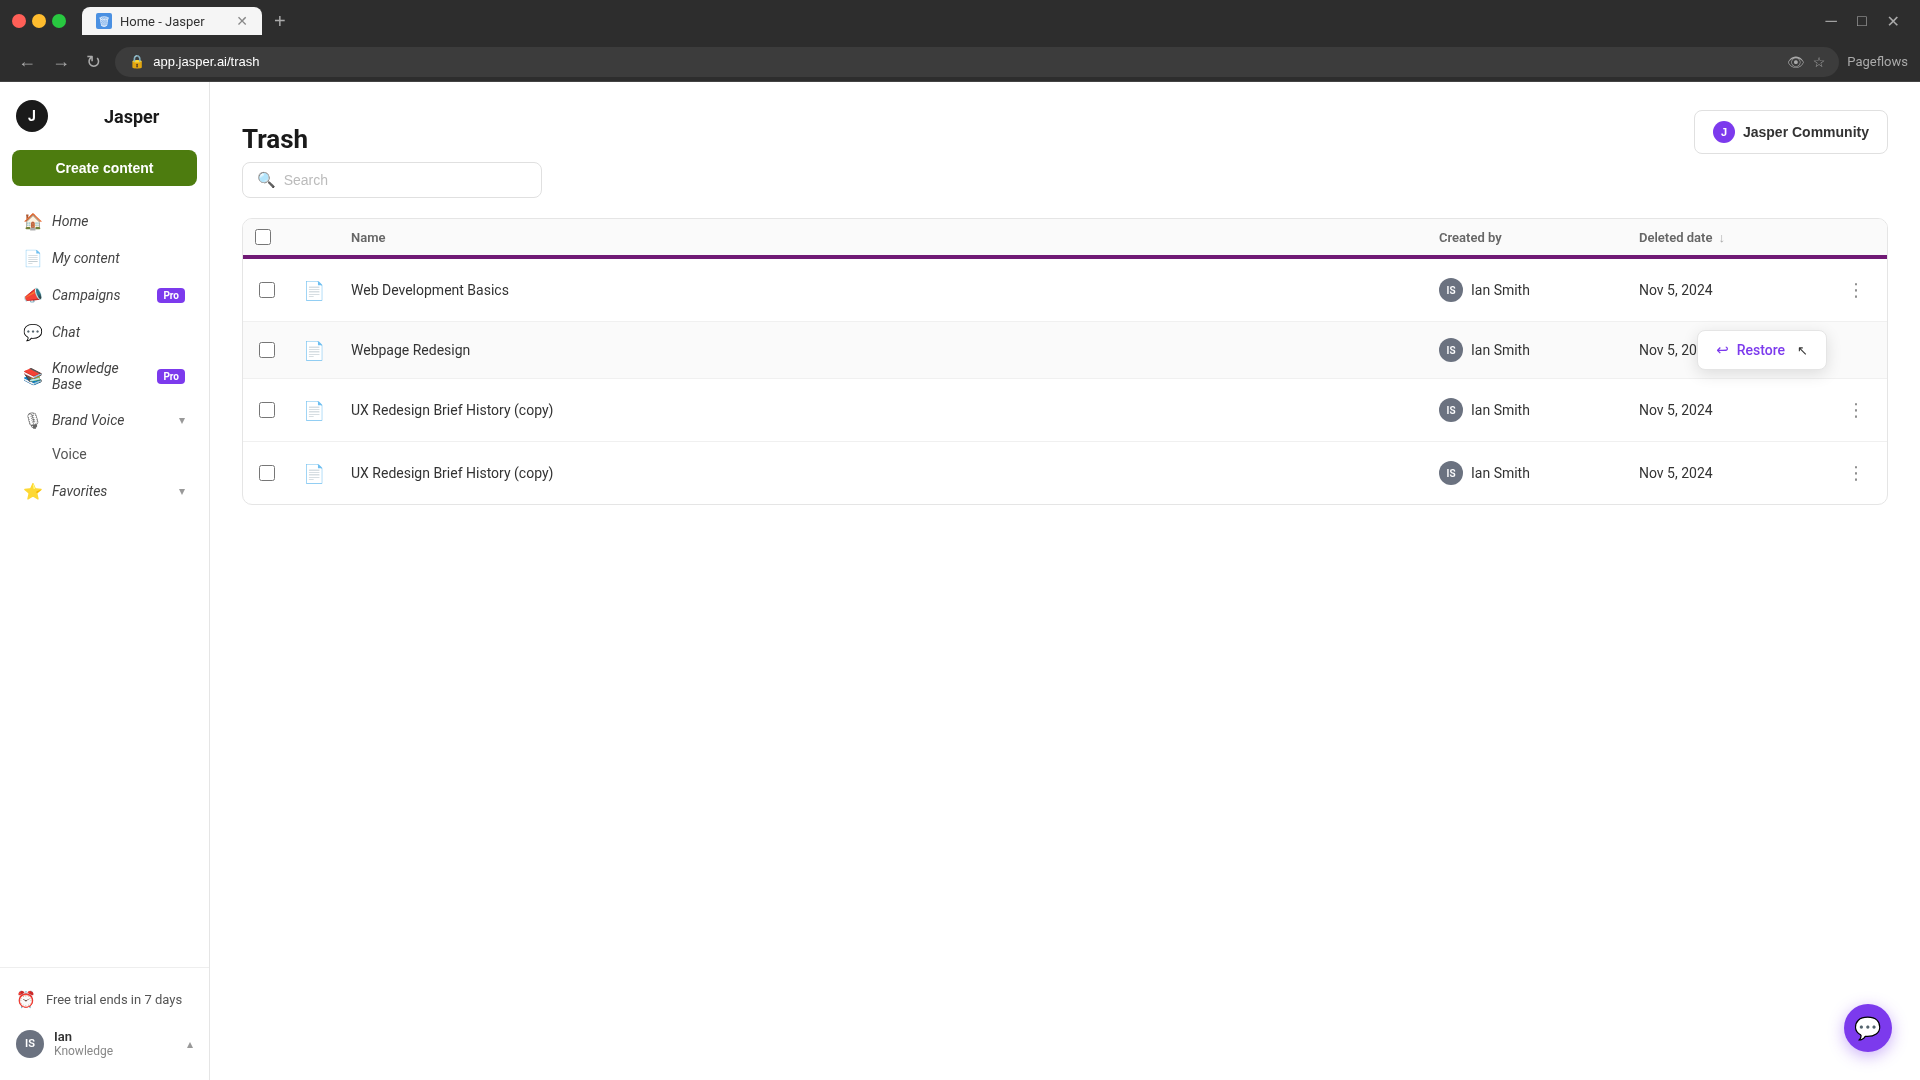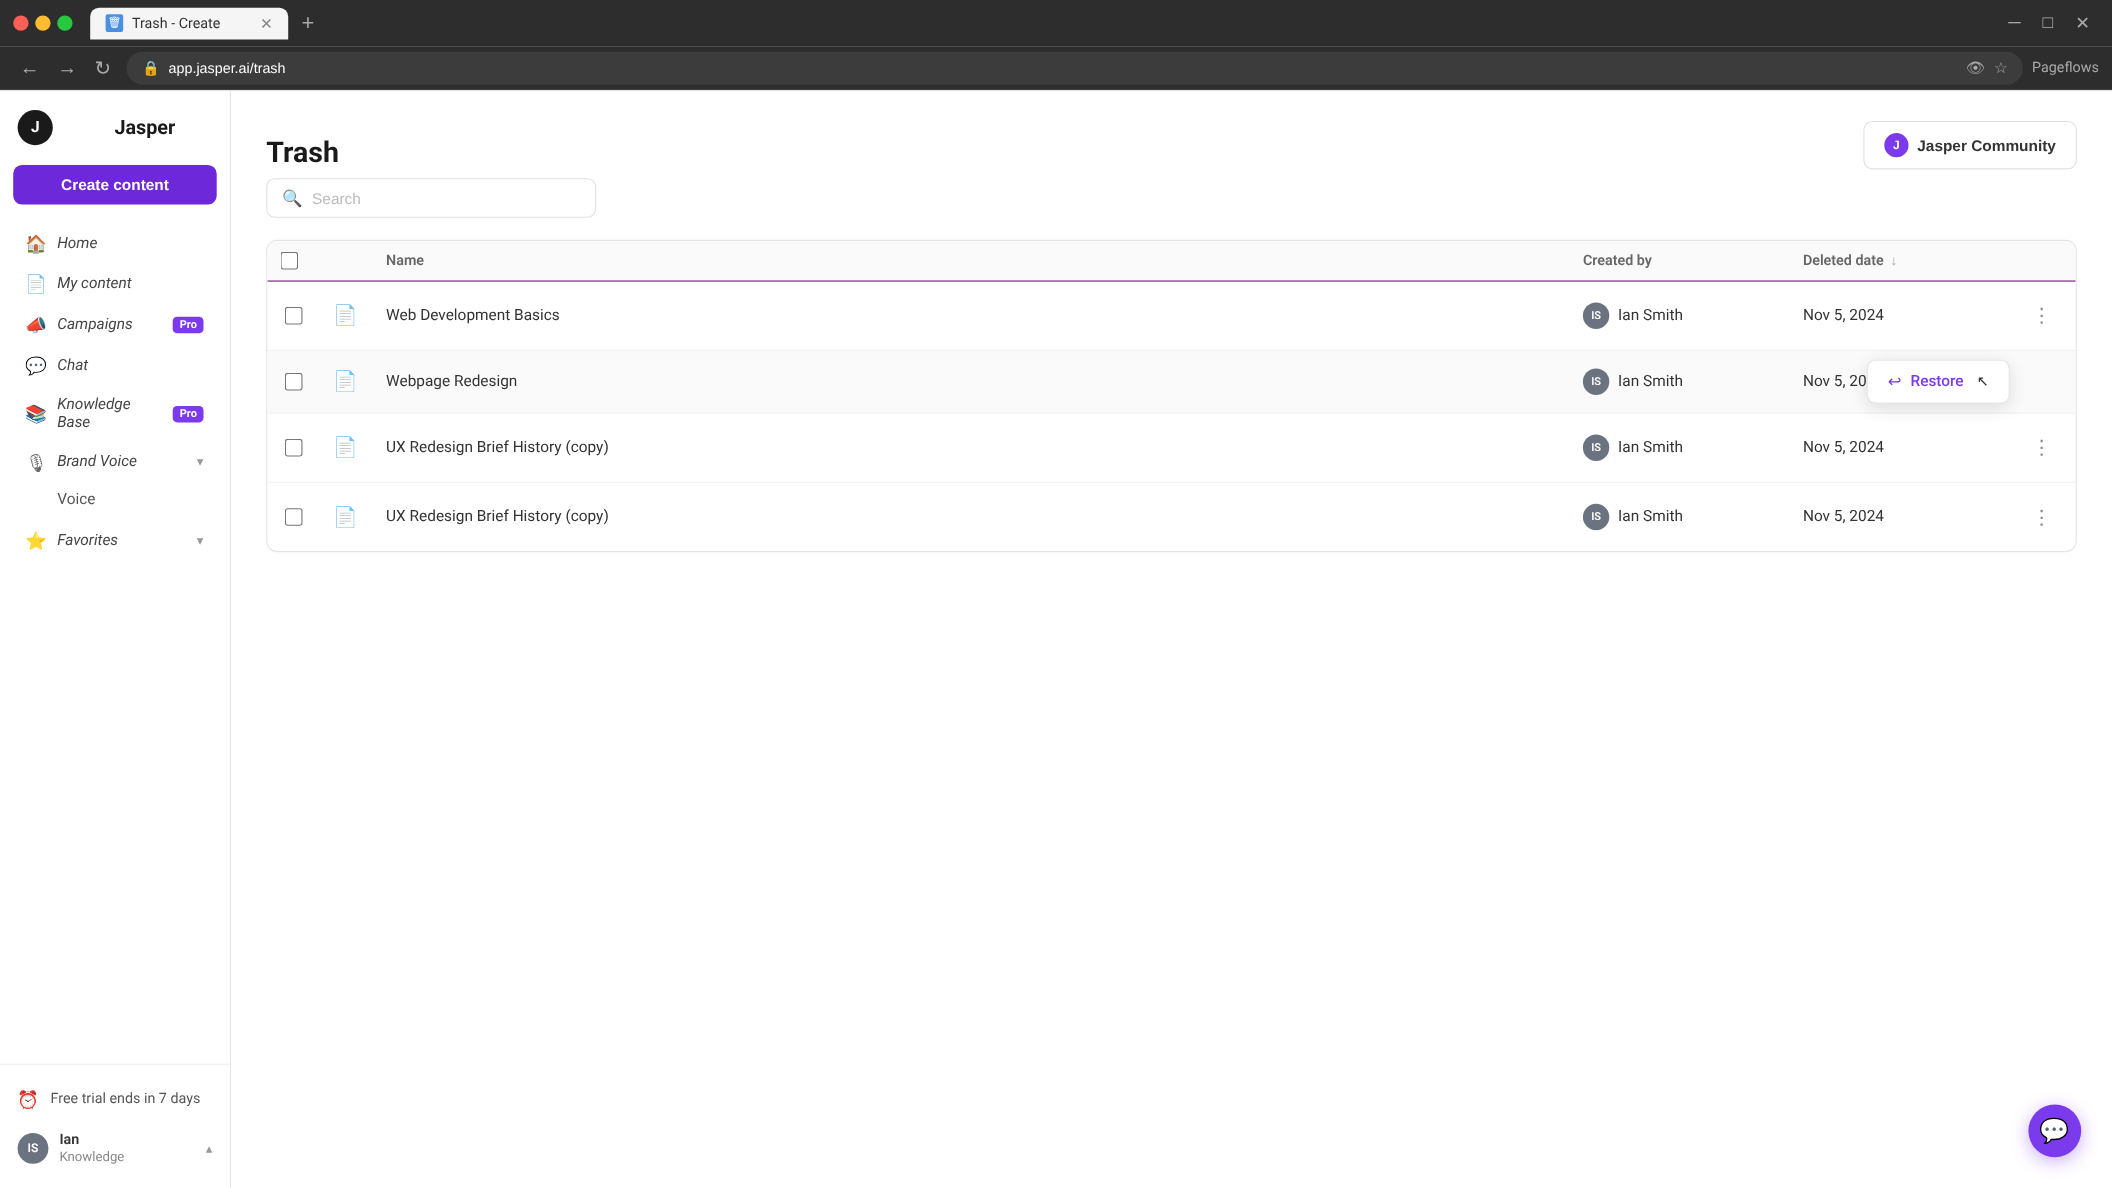--- a/index.html
+++ b/index.html
@@ -32,21 +32,21 @@
     .addr-right { display: flex; gap: 8px; align-items: center; color: #aaa; font-size: 13px; }
 
     
     .app { display: flex; flex: 1; overflow: hidden; }
 
     
     .sidebar { width: 210px; background: #fff; border-right: 1px solid #e5e5e5; display: flex; flex-direction: column; flex-shrink: 0; overflow-y: auto; }
     .sidebar-logo { padding: 18px 16px; display: flex; align-items: center; gap: 8px; }
     .logo-icon { width: 32px; height: 32px; background: #1a1a1a; border-radius: 50%; display: flex; align-items: center; justify-content: center; color: white; font-size: 14px; font-weight: bold; }
     .logo-text { font-size: 18px; font-weight: 700; color: #1a1a1a; margin-left: 48px; }
-    .create-btn { margin: 0 12px 12px; background: #6d28d9; color: white; border: none; border-radius: 8px; padding: 10px 16px; font-size: 14px; font-weight: 600; cursor: pointer; text-align: center; }
+    .create-btn { margin: 0 12px 12px; background: #4d7c0f; color: white; border: none; border-radius: 8px; padding: 10px 16px; font-size: 14px; font-weight: 600; cursor: pointer; text-align: center; }
     .nav-section { flex: 1; padding: 4px 0; }
     .nav-item { display: flex; align-items: center; gap: 10px; padding: 9px 16px; cursor: pointer; color: #444; font-size: 14px; border-radius: 6px; margin: 1px 8px; }
     .nav-icon { width: 18px; height: 18px; display: flex; align-items: center; justify-content: center; color: #666; font-size: 16px; }
     .nav-label { flex: 1; font-style: italic; }
     .pro-badge { background: #7c3aed; color: white; font-size: 10px; font-weight: 700; padding: 2px 6px; border-radius: 4px; }
     .nav-item-group { margin-bottom: 4px; }
     .nav-item-expand { margin-left: auto; color: #999; font-size: 12px; }
     .nav-sub-item { display: flex; align-items: center; gap: 10px; padding: 7px 16px 7px 44px; cursor: pointer; color: #555; font-size: 14px; border-radius: 6px; margin: 1px 8px; }
 
     .sidebar-bottom { padding: 12px 0; border-top: 1px solid #eee; }
@@ -68,21 +68,21 @@
 
     
     .search-wrap { margin-bottom: 20px; }
     .search-input-wrap { display: flex; align-items: center; gap: 8px; border: 1.5px solid #e0e0e0; border-radius: 8px; padding: 8px 14px; width: 300px; background: #fff; }
     .search-icon { color: #aaa; font-size: 15px; }
     .search-input { border: none; outline: none; font-size: 14px; color: #333; flex: 1; }
     .search-input::placeholder { color: #bbb; }
 
     
     .table-wrap { border: 1px solid #e5e5e5; border-radius: 10px; overflow: hidden; }
-    .table-header { display: grid; grid-template-columns: 48px 48px 1fr 200px 200px 60px; align-items: center; background: #fafafa; border-bottom: 1px solid #701a75; padding: 10px 0; }
+    .table-header { display: grid; grid-template-columns: 48px 48px 1fr 200px 200px 60px; align-items: center; background: #fafafa; border-bottom: 4px solid #701a75; padding: 10px 0; }
     .th { font-size: 13px; font-weight: 600; color: #666; padding: 0 12px; display: flex; align-items: center; gap: 6px; }
     .sort-icon { color: #aaa; font-size: 13px; }
     .table-row { display: grid; grid-template-columns: 48px 48px 1fr 200px 200px 60px; align-items: center; border-bottom: 1px solid #f0f0f0; padding: 8px 0; position: relative; }
     .table-row:last-child { border-bottom: none; }
     .table-row.active-row { background: #fafafa; }
     .td { padding: 8px 12px; font-size: 14px; color: #333; display: flex; align-items: center; gap: 8px; }
     .checkbox-wrap { display: flex; align-items: center; justify-content: center; }
     input[type="checkbox"] { width: 16px; height: 16px; cursor: pointer; }
     .file-icon { color: #7c3aed; font-size: 18px; }
     .file-name { font-size: 14px; color: #333; }
@@ -105,21 +105,21 @@
 
 <div class="browser-chrome">
   <div class="browser-controls">
     <button class="browser-btn close"></button>
     <button class="browser-btn min"></button>
     <button class="browser-btn max"></button>
   </div>
   <div class="tab-bar">
     <div class="tab active">
       <div class="tab-favicon">🗑</div>
-      <span>Trash - Create</span>
+      <span>Home - Jasper</span>
       <span class="tab-close">✕</span>
     </div>
     <button class="new-tab-btn">+</button>
   </div>
   <div class="window-controls">
     <button class="win-btn">─</button>
     <button class="win-btn">□</button>
     <button class="win-btn">✕</button>
   </div>
 </div>

